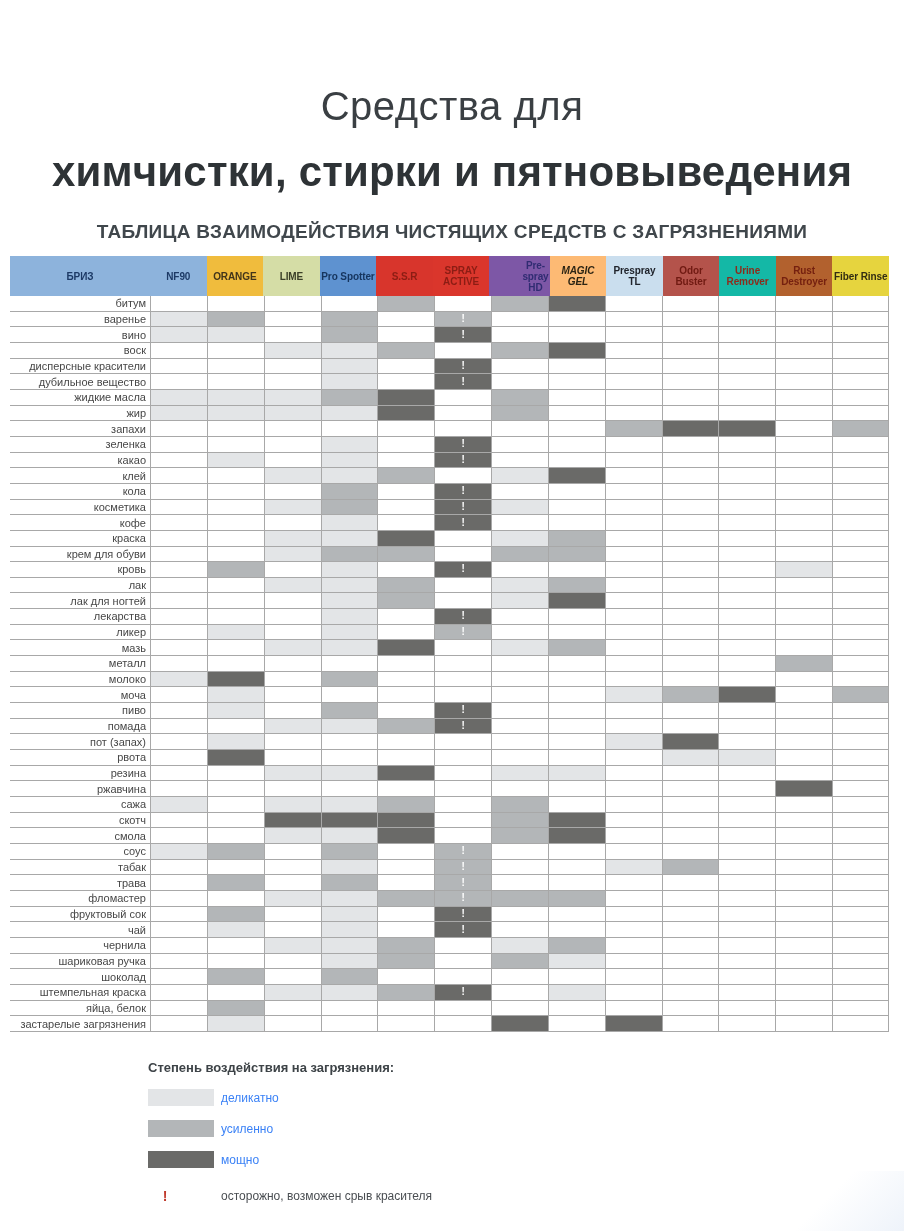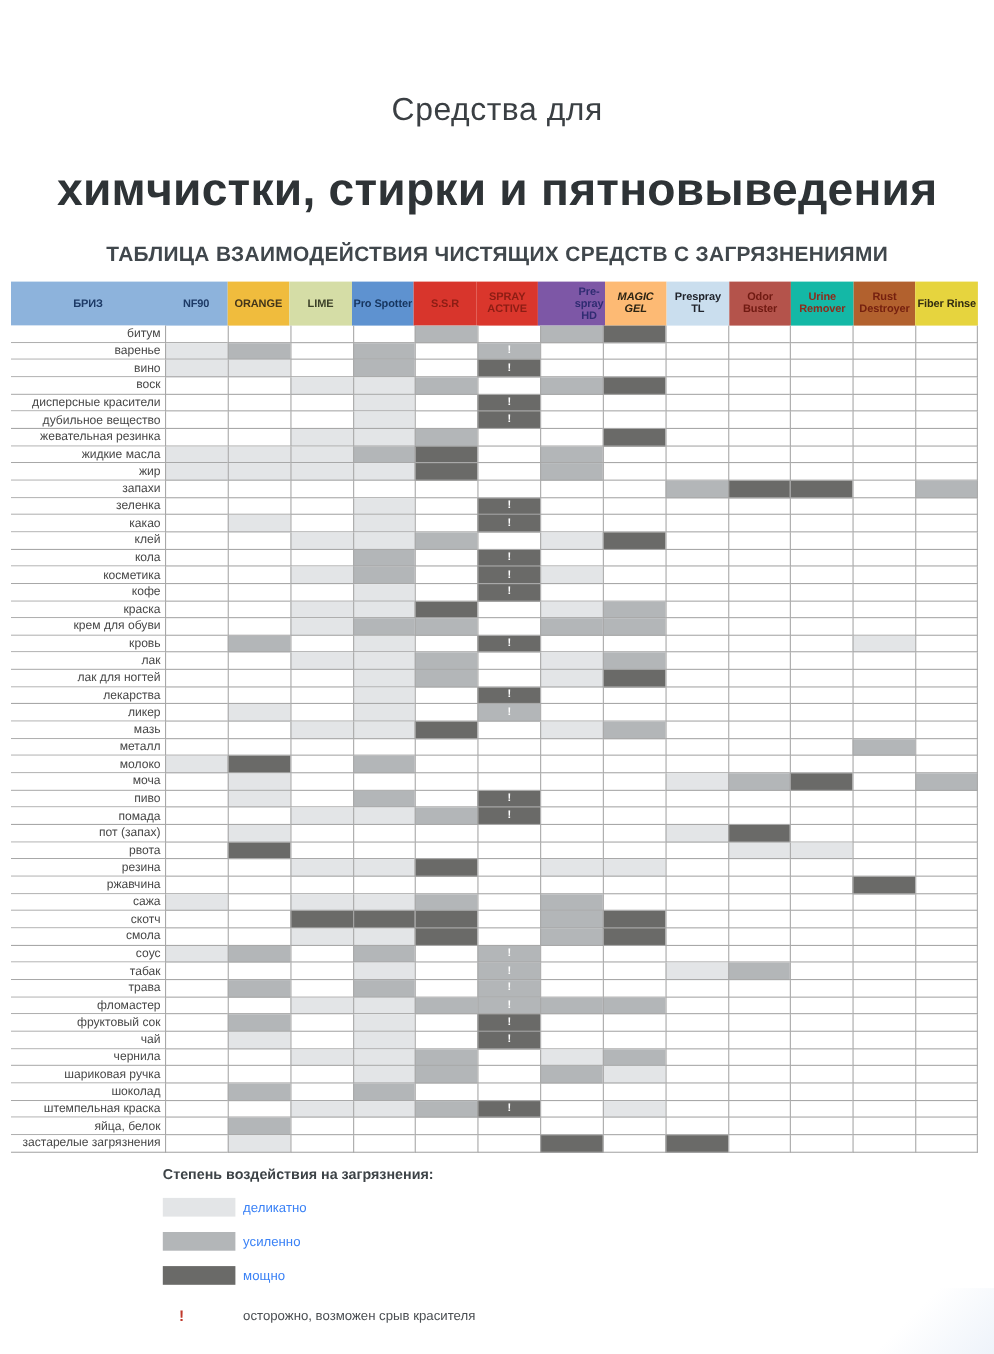--- a/index.html
+++ b/index.html
@@ -1,21 +1,21 @@
 <!DOCTYPE html>
 <html><head>
 <meta charset="utf-8">
 <style>
   html,body{margin:0;padding:0;background:#ffffff;}
   .page{position:relative;width:904px;height:1231px;background:#ffffff;overflow:hidden;
         font-family:"Liberation Sans",sans-serif;}
   .corner-tint{position:absolute;right:0;bottom:0;width:140px;height:60px;
         background:linear-gradient(315deg,#eef3fa 0%,rgba(255,255,255,0) 55%);}
   .title1{position:absolute;top:84px;left:0;width:100%;text-align:center;
-        font-size:29px;font-weight:400;color:#3a3f43;letter-spacing:0.5px;}
+        font-size:40px;font-weight:400;color:#3a3f43;letter-spacing:0.5px;}
   .title2{position:absolute;top:148px;left:0;width:100%;text-align:center;
         font-size:42px;font-weight:700;color:#2e3336;letter-spacing:0.2px;}
   .subtitle{position:absolute;top:221px;left:0;width:100%;text-align:center;
         font-size:19px;font-weight:700;color:#40474c;letter-spacing:0.3px;}
   .table{position:absolute;left:10px;top:256px;width:879px;}
   .thead{display:grid;grid-template-columns:140px repeat(13,1fr);height:40px;}
   .thead .hcell{display:flex;align-items:center;justify-content:center;text-align:center;
         font-size:10px;font-weight:700;line-height:11px;letter-spacing:-0.1px;padding:1px;}
   .tbody{width:100%;}
   .trow{display:grid;grid-template-columns:140px repeat(13,1fr);height:15.667px;}
@@ -160,36 +160,20 @@
           </div>
           <div class="cell"></div>
           <div class="cell"></div>
           <div class="cell"></div>
           <div class="cell"></div>
           <div class="cell"></div>
           <div class="cell"></div>
           <div class="cell"></div>
         </div>
         <div class="trow">
-          <div class="lbl">жевательная резинка</div>
-          <div class="cell"></div>
-          <div class="cell"></div>
-          <div class="cell" style="background: rgb(227, 229, 231);"></div>
-          <div class="cell" style="background: rgb(227, 229, 231);"></div>
-          <div class="cell" style="background: rgb(179, 182, 184);"></div>
-          <div class="cell"></div>
-          <div class="cell"></div>
-          <div class="cell" style="background: rgb(106, 106, 104);"></div>
-          <div class="cell"></div>
-          <div class="cell"></div>
-          <div class="cell"></div>
-          <div class="cell"></div>
-          <div class="cell"></div>
-        </div>
-        <div class="trow">
           <div class="lbl">жидкие масла</div>
           <div class="cell" style="background: rgb(227, 229, 231);"></div>
           <div class="cell" style="background: rgb(227, 229, 231);"></div>
           <div class="cell" style="background: rgb(227, 229, 231);"></div>
           <div class="cell" style="background: rgb(179, 182, 184);"></div>
           <div class="cell" style="background: rgb(106, 106, 104);"></div>
           <div class="cell"></div>
           <div class="cell" style="background: rgb(179, 182, 184);"></div>
           <div class="cell"></div>
           <div class="cell"></div>

